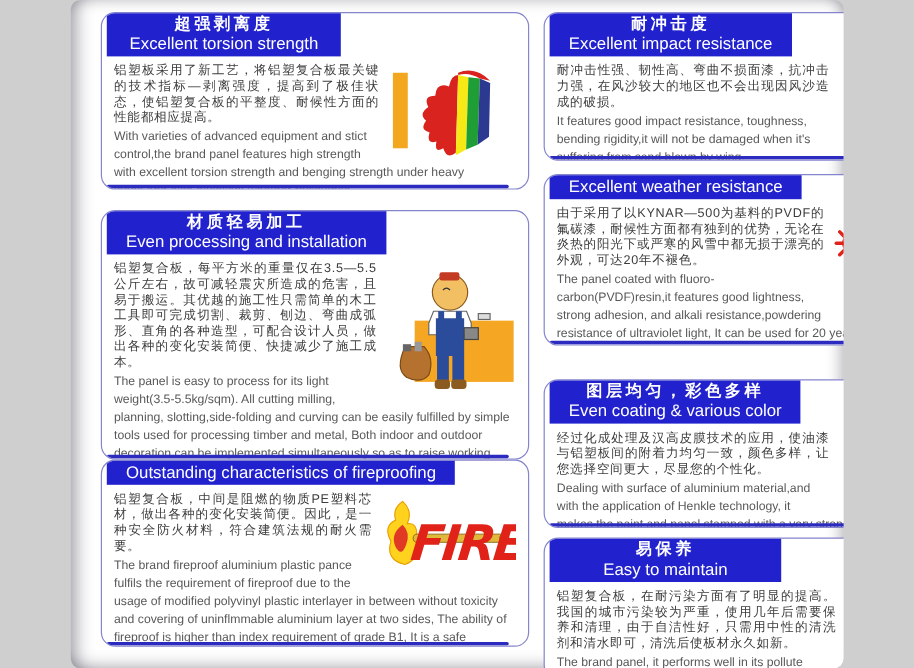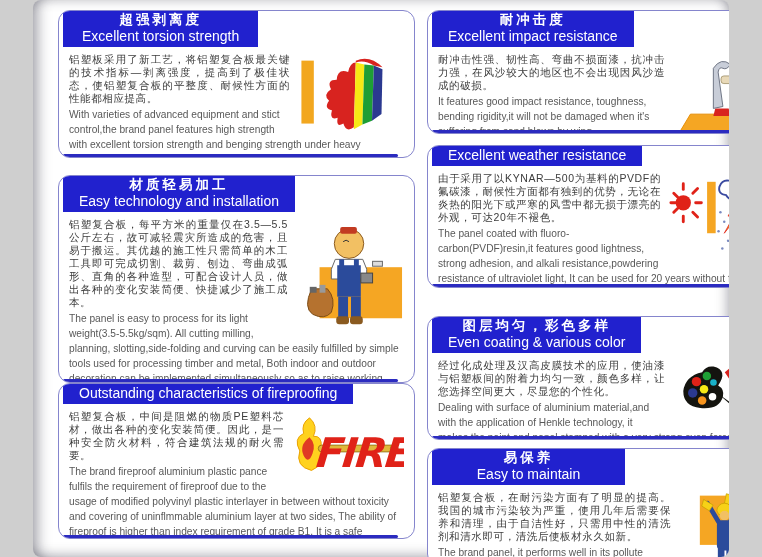--- a/index.html
+++ b/index.html
@@ -1,16 +1,16 @@
 <!DOCTYPE html>
 <html style="--header-bg: #2121CE; --box-border: #8585CD; --accent: #2B2BC0;"><head>
 <meta charset="utf-8">
 <style>
   html,body{margin:0;padding:0;background:#cfcfcf;font-family:"Liberation Sans","DejaVu Sans",sans-serif;}
-  .canvas{position:relative;width:696px;height:557px;margin:0 auto;background:#fff;overflow:hidden;
+  .canvas{position:relative;width:644px;height:557px;margin:0 auto;background:#fff;overflow:hidden;
     border-radius:8px;
     box-shadow: inset 18px 0 14px -14px rgba(60,60,75,.5),
                 inset -14px 0 12px -12px rgba(60,60,75,.4),
                 inset 0 -14px 12px -12px rgba(60,60,75,.4),
                 inset 0 12px 10px -10px rgba(60,60,75,.25);}
   .col{position:absolute;top:10px;}
   .col-left{left:25px;width:357px;}
   .col-right{left:394px;width:353px;}
   .box{position:relative;border:1px solid var(--box-border,#8585CD);border-radius:12px;
        overflow:hidden;background:#fff;box-sizing:border-box;}
@@ -60,21 +60,21 @@
           </svg>
         </span>
         <p class="zh">铝塑板采用了新工艺，将铝塑复合板最关键的技术指标—剥离强度，提高到了极佳状态，使铝塑复合板的平整度、耐候性方面的性能都相应提高。</p>
         <p class="en">With varieties of advanced equipment and stict control,the brand panel features high strength with excellent torsion strength and benging strength under heavy loads,and also excellent weather resistance.</p>
       </div>
     </section>
 
     <section class="box h-l2">
       <header class="band">
         <div class="band-zh">材质轻易加工</div>
-        <div class="band-en">Easy technology and installation</div>
+        <div class="band-en">Even processing and installation</div>
       </header>
       <div class="body">
         <span class="art">
           <svg width="108" height="120" viewBox="0 0 110 122">
             <rect x="24" y="50" width="84" height="52" fill="#F5A623"></rect>
             <path d="M16 72 q-9 19 1 26 q12 6 19 -2 q5 -14 -4 -24 z" fill="#B5722F" stroke="#7a4a15" stroke-width="1"></path>
             <rect x="14" y="70" width="7" height="6" fill="#666"></rect>
             <rect x="24" y="68" width="6" height="8" fill="#999"></rect>
             <circle cx="54" cy="26" r="15" fill="#F2C063" stroke="#8a5a20" stroke-width="1"></circle>
             <rect x="45" y="9" width="17" height="7" rx="2" fill="#C23B22"></rect>

